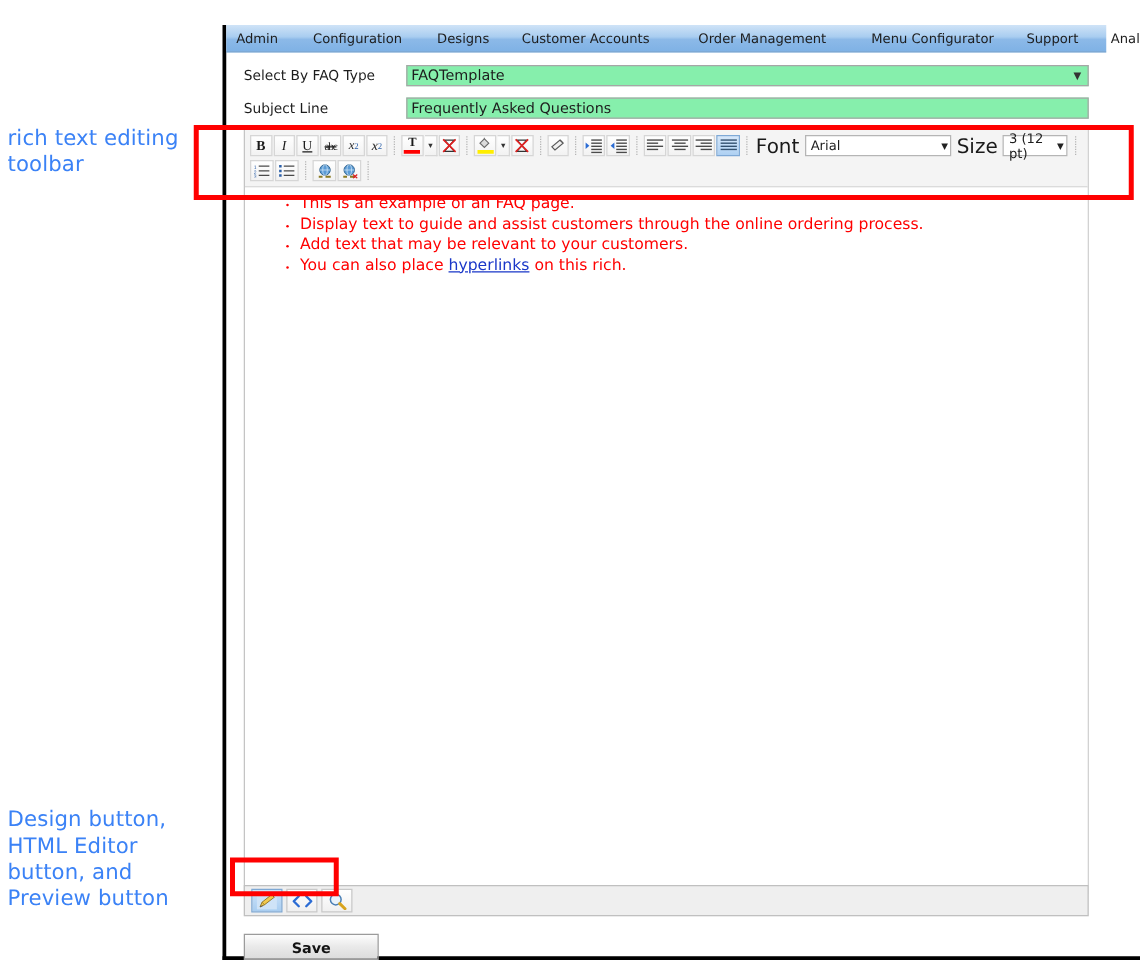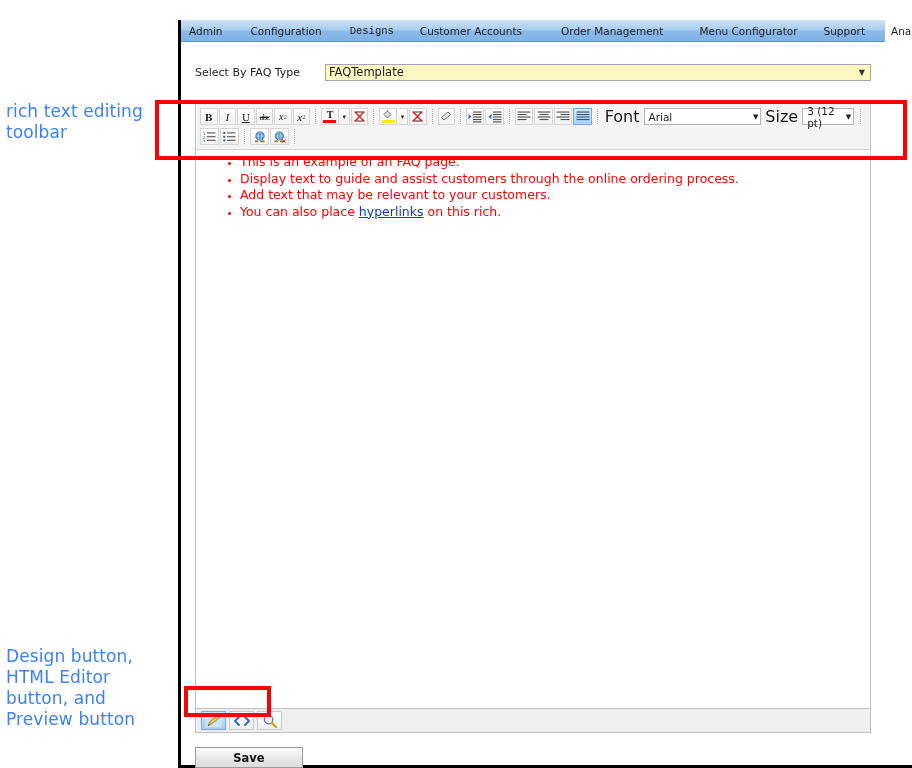--- a/index.html
+++ b/index.html
@@ -60,41 +60,41 @@
     font-size: 10.5px;
     padding: 0 0;
     white-space: nowrap;
     cursor: default;
   }
 
   
   #form-area {
     position: absolute;
     left: 0;
-    top: 34px;
+    top: 22px;
     width: 704px;
     padding: 10px 14px 0 14px;
     box-sizing: border-box;
   }
   .form-row {
     display: flex;
     align-items: center;
     margin-bottom: 9px;
   }
   .form-label {
     width: 130px;
     font-family: "DejaVu Sans", sans-serif;
     font-size: 11px;
     color: #1d1d1d;
   }
   .field-box {
     flex: 1;
     height: 17px;
     border: 1px solid #a6a6a6;
-    background: #fef9c3;
+    background: #86efac;
     display: flex;
     align-items: center;
     padding: 0 3px;
     box-sizing: border-box;
     font-family: "DejaVu Sans", sans-serif;
     font-size: 11.5px;
     color: #1d1d1d;
     position: relative;
   }
   .field-value { flex: 1; line-height: 15px; }
@@ -296,38 +296,44 @@
 
 <div class="annotation" id="anno-toolbar">rich text editing toolbar</div>
 
 <div class="annotation" id="anno-buttons">Design button, HTML Editor button, and Preview button</div>
 
 <div id="page-frame">
 
   <div id="nav-bar">
     <div class="nav-item" style="margin-left:8px;">Admin</div>
     <div class="nav-item" style="margin-left:28px;">Configuration</div>
-    <div class="nav-item" style="margin-left:28px;font-family:Liberation Mono, monospace;">Designs</div>
+    <div class="nav-item" style="margin-left:28px;">Designs</div>
     <div class="nav-item" style="margin-left:26px;">Customer Accounts</div>
     <div class="nav-item" style="margin-left:39px;">Order Management</div>
     <div class="nav-item" style="margin-left:36px;">Menu Configurator</div>
     <div class="nav-item" style="margin-left:26px;">Support</div>
     <div class="nav-item" style="margin-left:26px;">Analytics</div>
   </div>
 
   <div id="form-area">
 
     <div class="form-row">
       <div class="form-label">Select By FAQ Type</div>
       <div class="field-box">
         <span class="field-value">FAQTemplate</span>
         <span class="select-caret">▼</span>
       </div>
     </div>
 
+    <div class="form-row">
+      <div class="form-label">Subject Line</div>
+      <div class="field-box">
+        <span class="field-value">Frequently Asked Questions</span>
+      </div>
+    </div>
 
   </div>
 
   <div id="editor-wrap">
 
     <div id="toolbar">
 
       <div class="tb-row">
 
         <div class="tb-btn g-bold">B</div>

